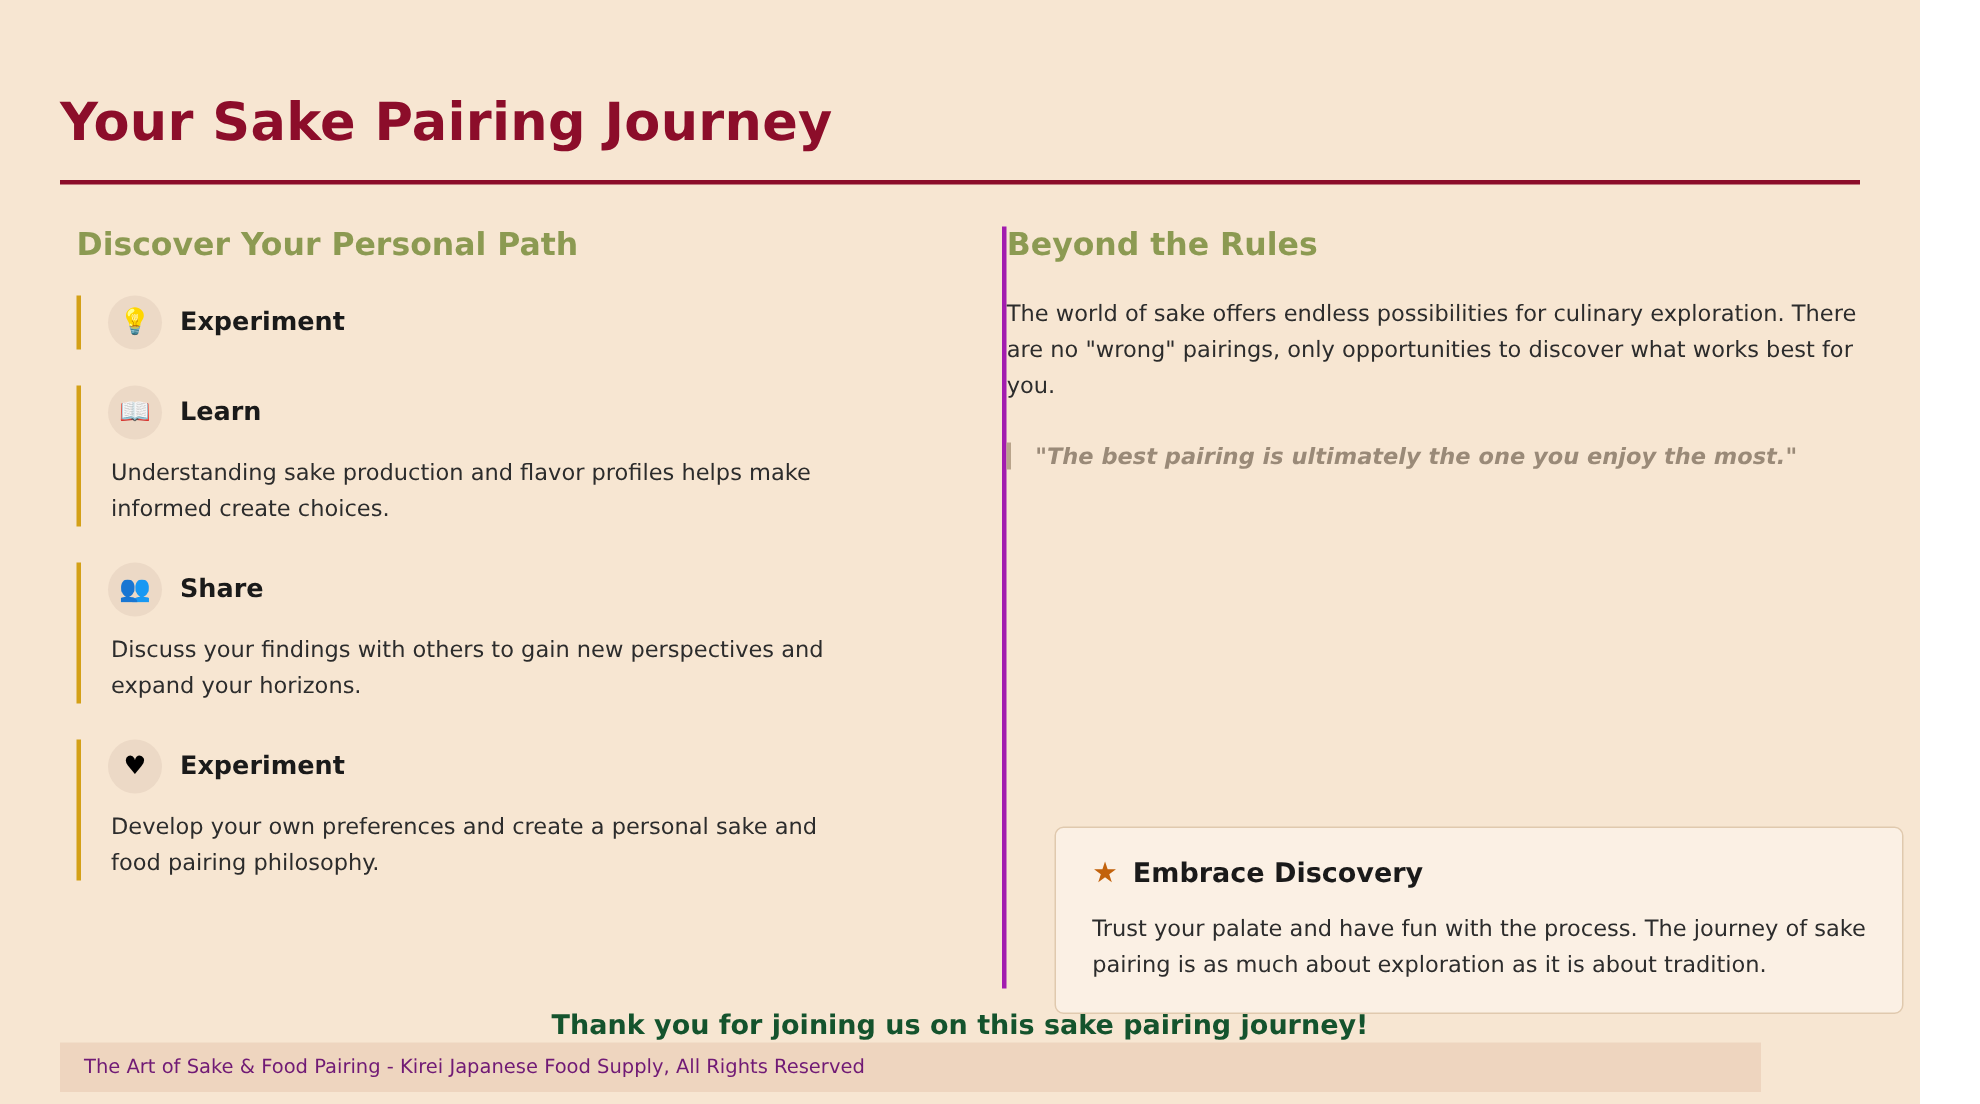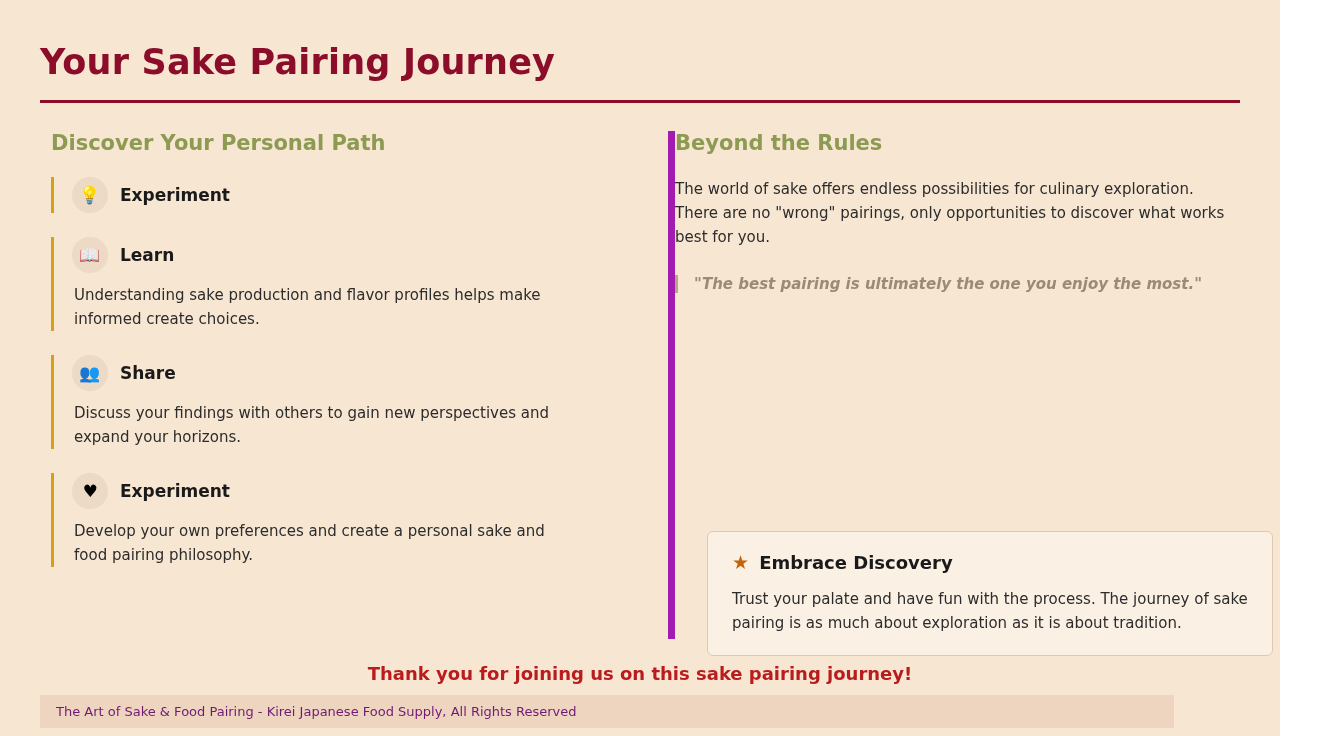--- a/index.html
+++ b/index.html
@@ -19,21 +19,21 @@
     height: 736px;
     background: #f7e6d2;
     box-sizing: border-box;
     padding: 0 40px;
   }
   .page-title {
     font-size: 35px;
     font-weight: bold;
     color: #8c0d2a;
     letter-spacing: 0.2px;
-    padding-top: 42px;
+    padding-top: 62px;
     margin: 0;
   }
   .title-rule {
     height: 3px;
     background: #8c0d2a;
     margin-top: 18px;
     width: 1200px;
   }
   .columns {
     display: flex;
@@ -41,21 +41,21 @@
     height: 508px;
   }
   .col-left {
     width: 600px;
     padding-right: 32px;
     box-sizing: border-box;
     margin-left: 11px;
   }
   .col-right {
     width: 600px;
-    border-left: 7px solid #a21caf;
+    border-left: 3px solid #a21caf;
     box-sizing: border-box;
     position: relative;
     margin-left: 44px;
   }
   .section-head {
     font-size: 21px;
     font-weight: bold;
     color: #8c9a52;
     margin: 0 0 22px 0;
   }
@@ -138,22 +138,22 @@
   }
   .callout-body {
     font-size: 15px;
     line-height: 1.6;
     color: #2c2c2c;
   }
   .thanks {
     text-align: center;
     font-size: 18px;
     font-weight: bold;
-    color: #b91c1c;
-    margin-top: 24px;
+    color: #14532d;
+    margin-top: 14px;
   }
   .footer {
     position: absolute;
     left: 40px;
     bottom: 8px;
     width: 1134px;
     background: #eed5bf;
     padding: 9px 16px;
     box-sizing: border-box;
     font-size: 13px;

